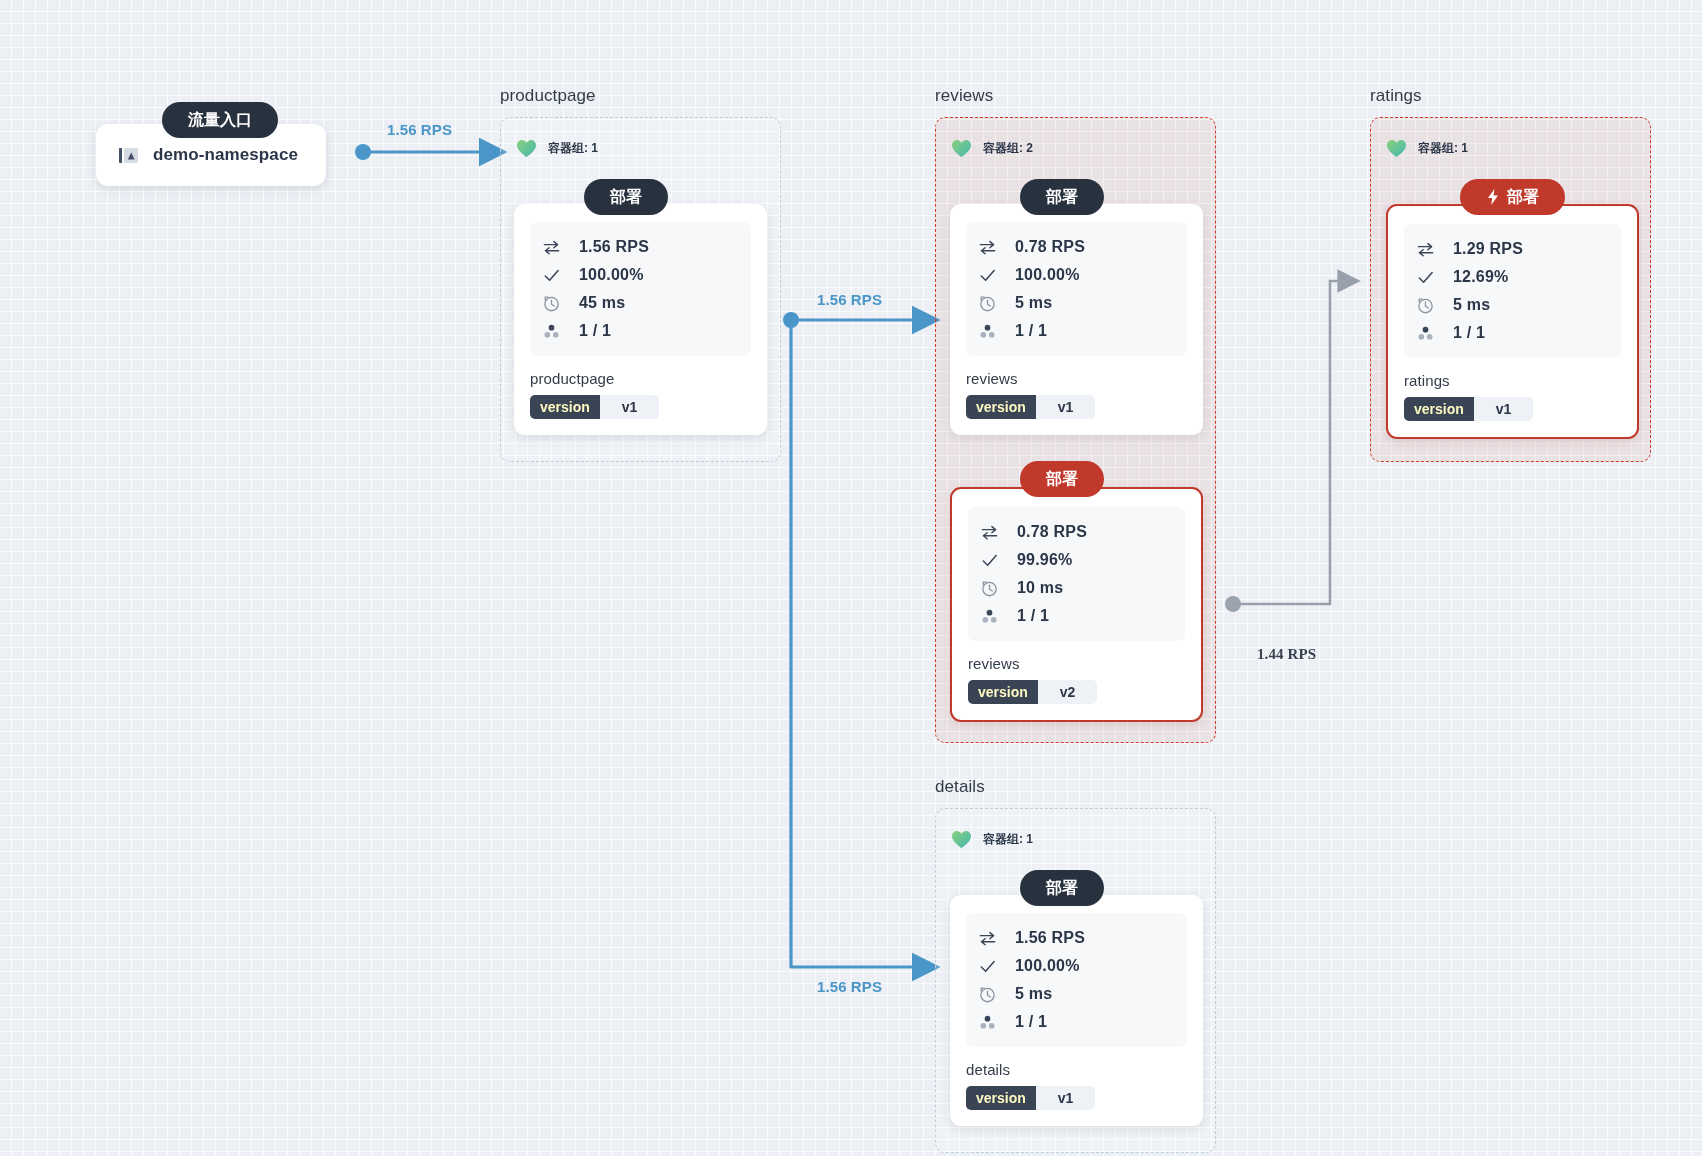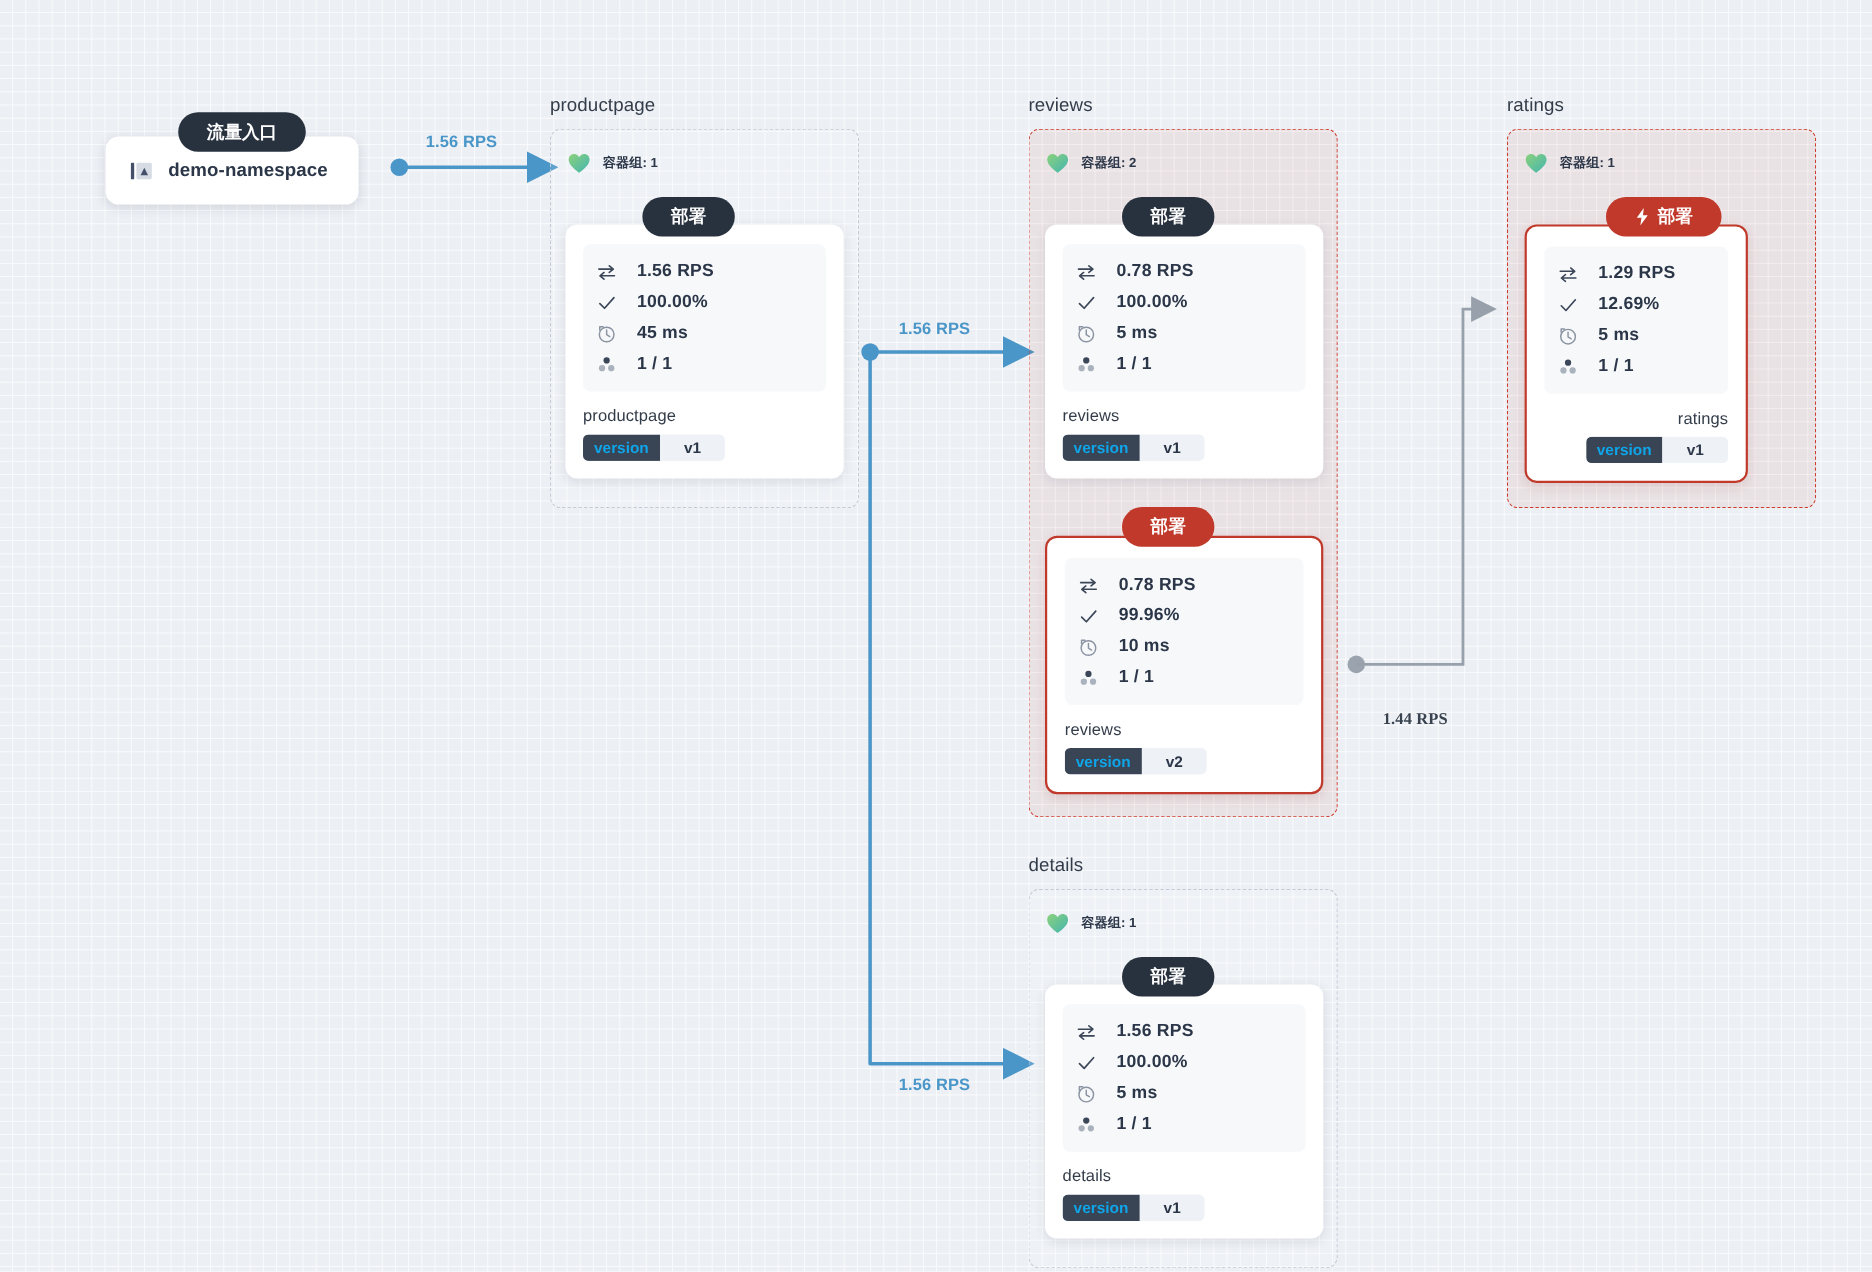--- a/index.html
+++ b/index.html
@@ -166,21 +166,21 @@
     display: inline-flex;
     align-items: stretch;
     border-radius: 5px;
     overflow: hidden;
     font-size: 14px;
     font-weight: 700;
     background: #eef1f6;
   }
   .tag .k {
     background: #394455;
-    color: #0ea5e9;
+    color: #fef9c3;
     padding: 4px 10px;
   }
   .tag .v {
     color: #2b3648;
     padding: 4px 22px;
   }
 </style>
 </head>
 <body>
 
@@ -418,21 +418,21 @@
     <span>容器组: 1</span>
   </div>
 
   <div class="pill red" style="left:1460px; top:179px;">
     <svg class="bolt" viewBox="0 0 12 16">
       <path d="M7.4 0 L1 9 H5.2 L4.2 16 L11 6.6 H6.6 Z" fill="#ffffff"></path>
     </svg>
     <span>部署</span>
   </div>
 
-  <div class="wl-card alert-border" style="left:1386px; top:204px; width:203px;text-align:right;">
+  <div class="wl-card alert-border" style="left:1386px; top:204px; width:253px;">
     <div class="metrics">
       <div class="metric-row">
         <svg class="metric-ico" viewBox="0 0 20 20">
           <path d="M2.5 7 H16 M12.5 3.8 L16.4 7 L12.5 10.2" stroke="#3b4658" stroke-width="1.5" fill="none" stroke-linecap="round" stroke-linejoin="round"></path>
           <path d="M17.5 13.4 H4 M7.5 10.2 L3.6 13.4 L7.5 16.6" stroke="#3b4658" stroke-width="1.5" fill="none" stroke-linecap="round" stroke-linejoin="round"></path>
         </svg>
         <span class="metric-val">1.29 RPS</span>
       </div>
       <div class="metric-row">
         <svg class="metric-ico" viewBox="0 0 20 20">

